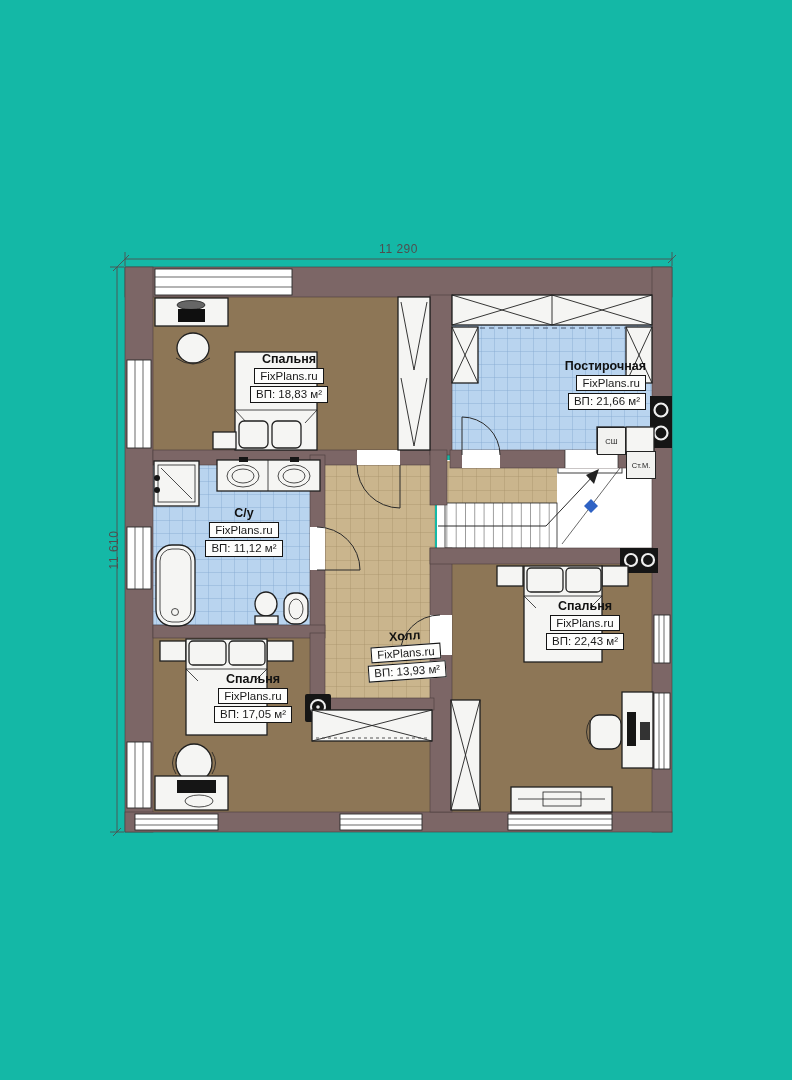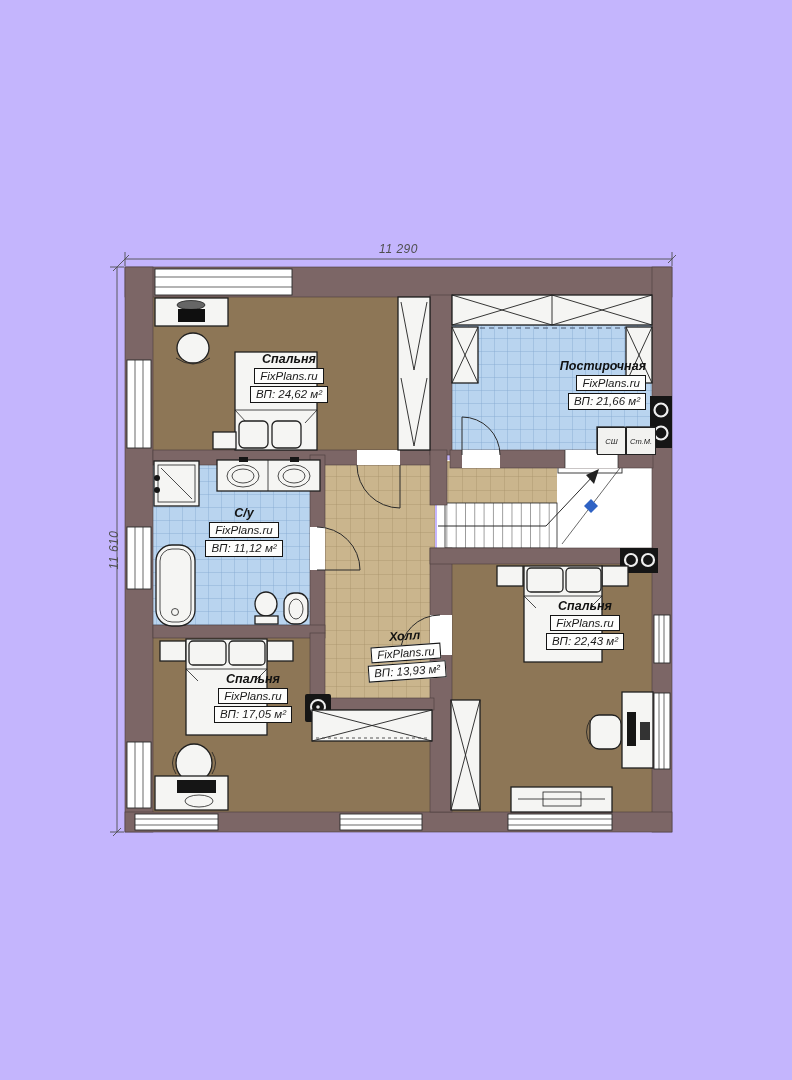--- a/index.html
+++ b/index.html
@@ -1,17 +1,17 @@
 <!DOCTYPE html>
 <html style="--c-wall: #7c6666; --c-wall-outline: #4a3c3c; --c-wood: #8d7656; --c-tile-blue: #b9d4ef; --c-tile-blue-line: #83a7d0; --c-tile-tan: #cab58d; --c-tile-tan-line: #a8906a; --c-furniture: #f5f5f3; --c-outline: #1f1f1f; --c-dark: #151515; --c-dim: #4f4f4f; --c-marker: #2f62c4;"><head>
 <meta charset="utf-8">
 <style>
   html,body{margin:0;padding:0;background:#fff;}
   body{font-family:"Liberation Sans","DejaVu Sans",sans-serif;}
-  .canvas{position:relative;width:792px;height:1080px;background:#c4b5fd;overflow:hidden;font-style:italic;}
+  .canvas{position:relative;width:792px;height:1080px;background:#14b8a6;overflow:hidden;}
   .canvas svg{position:absolute;left:0;top:0;}
 
   .wall{fill:var(--c-wall);stroke:var(--c-wall-outline);stroke-width:.6;}
   .furn{fill:var(--c-furniture);stroke:var(--c-outline);stroke-width:1.3;}
   .thin{fill:none;stroke:var(--c-outline);stroke-width:.8;}
   .xl{fill:none;stroke:var(--c-outline);stroke-width:.9;}
   .dark{fill:var(--c-dark);}
   .win{fill:#fff;stroke:#2a2a2a;stroke-width:.9;}
   .wline{stroke:#2a2a2a;stroke-width:.7;fill:none;}
   .arc{fill:none;stroke:#2a2a2a;stroke-width:1;}
@@ -324,21 +324,21 @@
     <line x1="113" y1="836" x2="121" y2="828" class="dimline"></line>
   </g>
 </svg>
 
 <div class="dim dim-top">11 290</div>
 <div class="dim dim-left">11 610</div>
 
 <div class="room-label" style="left:231px;top:352px;width:116px;">
   <div class="rname">Спальня</div>
   <div class="rbox">FixPlans.ru</div>
-  <div class="rbox">ВП: 24,62 м²</div>
+  <div class="rbox">ВП: 18,83 м²</div>
 </div>
 
 <div class="room-label" style="left:524px;top:359px;width:122px;align-items:flex-end;">
   <div class="rname">Постирочная</div>
   <div class="rbox">FixPlans.ru</div>
   <div class="rbox">ВП: 21,66 м²</div>
 </div>
 
 <div class="room-label" style="left:186px;top:506px;width:116px;">
   <div class="rname">С/у</div>
@@ -358,15 +358,15 @@
   <div class="rbox">ВП: 22,43 м²</div>
 </div>
 
 <div class="room-label" style="left:194px;top:672px;width:118px;">
   <div class="rname">Спальня</div>
   <div class="rbox">FixPlans.ru</div>
   <div class="rbox">ВП: 17,05 м²</div>
 </div>
 
 <div class="appl" style="left:597px;top:427px;width:27px;height:26px;">СШ</div>
-<div class="appl" style="left:626px;top:427px;width:28px;height:26px;">Ст.М.</div>
+<div class="appl" style="left:626px;top:451px;width:28px;height:26px;">Ст.М.</div>
 
 </div>
 
 </body></html>

